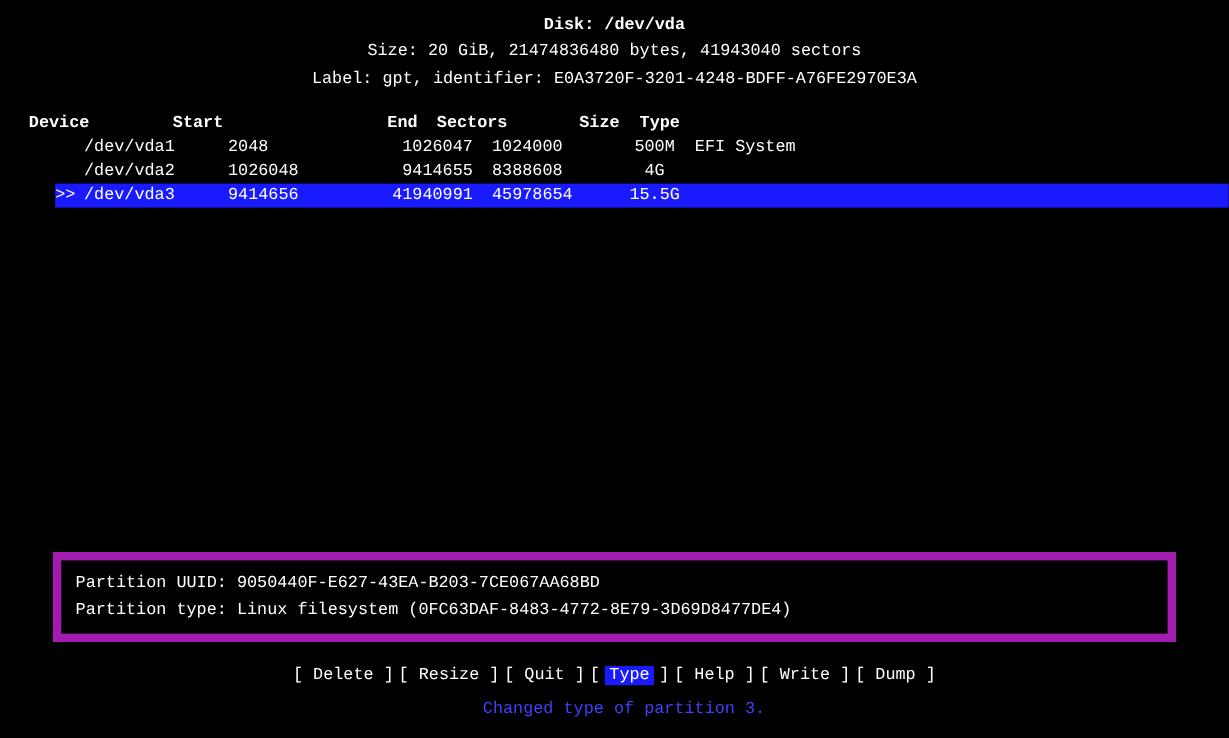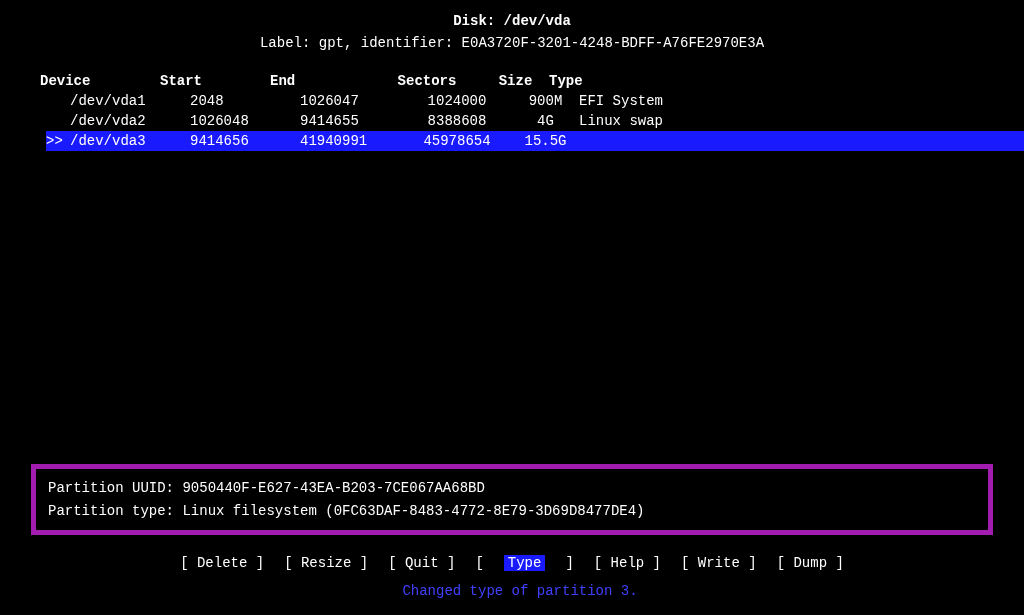--- a/index.html
+++ b/index.html
@@ -33,21 +33,21 @@
       margin-bottom: 16px;
       line-height: 1.6;
     }
 
     .disk-header .title {
       font-weight: bold;
     }
 
     .table-header {
       display: flex;
-      padding: 2px 40px;
+      padding: 2px 24px;
       color: #ffffff;
       font-weight: bold;
     }
 
     .table-row {
       display: flex;
       padding: 2px 24px;
       color: #ffffff;
       margin-left: 46px;
     }
@@ -74,62 +74,63 @@
 
     .col-start {
       width: 110px;
       flex-shrink: 0;
       padding-right: 16px;
     }
 
     .col-end {
       width: 110px;
       flex-shrink: 0;
+      text-align: right;
       padding-right: 16px;
     }
 
     .col-sectors {
       width: 110px;
       flex-shrink: 0;
-      text-align: center;
+      text-align: left;
       padding-right: 16px;
     }
 
     .col-size {
       width: 55px;
       flex-shrink: 0;
       text-align: center;
       padding-right: 4px;
     }
 
     .col-type {
       flex: 1;
       padding-left: 4px;
     }
 
     .info-box {
-      border: 5px solid #a21caf;
-      margin: 0 11px;
+      border: 7px solid #a21caf;
+      margin: 0 24px;
       padding: 8px 12px;
       line-height: 1.6;
       position: absolute;
       bottom: 80px;
       left: 20px;
       right: 20px;
     }
 
     .button-bar {
       position: absolute;
       bottom: 44px;
       left: 0;
       right: 0;
       text-align: center;
       display: flex;
       justify-content: center;
-      gap: 20px;
+      gap: 4px;
       align-items: center;
     }
 
     .btn {
       color: #ffffff;
     }
 
     .btn.active {
       background-color: #1a1aff;
       color: #ffffff;
@@ -145,50 +146,50 @@
       color: #4040ff;
     }
   </style>
 </head>
 <body>
 
 <div class="screen">
 
   <div class="disk-header">
     <div class="title">Disk: /dev/vda</div>
+    <div>Size: 20 GiB, 21474836480 bytes, 41943040 sectors</div>
     <div>Label: gpt, identifier: E0A3720F-3201-4248-BDFF-A76FE2970E3A</div>
   </div>
 
   <div class="table-header">
     <div class="col-device">Device</div>
     <div class="col-start">Start</div>
     <div class="col-end">End</div>
     <div class="col-sectors">Sectors</div>
     <div class="col-size">Size</div>
     <div class="col-type">Type</div>
   </div>
 
   <div class="table-row">
     <span class="row-indicator">&nbsp;&nbsp;</span>
     <div class="col-device">/dev/vda1</div>
     <div class="col-start">2048</div>
     <div class="col-end">1026047</div>
     <div class="col-sectors">1024000</div>
-    <div class="col-size">900M</div>
+    <div class="col-size">500M</div>
     <div class="col-type">EFI System</div>
   </div>
 
   <div class="table-row">
     <span class="row-indicator">&nbsp;&nbsp;</span>
     <div class="col-device">/dev/vda2</div>
     <div class="col-start">1026048</div>
     <div class="col-end">9414655</div>
     <div class="col-sectors">8388608</div>
     <div class="col-size">4G</div>
-    <div class="col-type">Linux swap</div>
   </div>
 
   <div class="table-row selected">
     <span class="row-indicator">&gt;&gt;</span>
     <div class="col-device">/dev/vda3</div>
     <div class="col-start">9414656</div>
     <div class="col-end">41940991</div>
     <div class="col-sectors">45978654</div>
     <div class="col-size">15.5G</div>
   </div>

